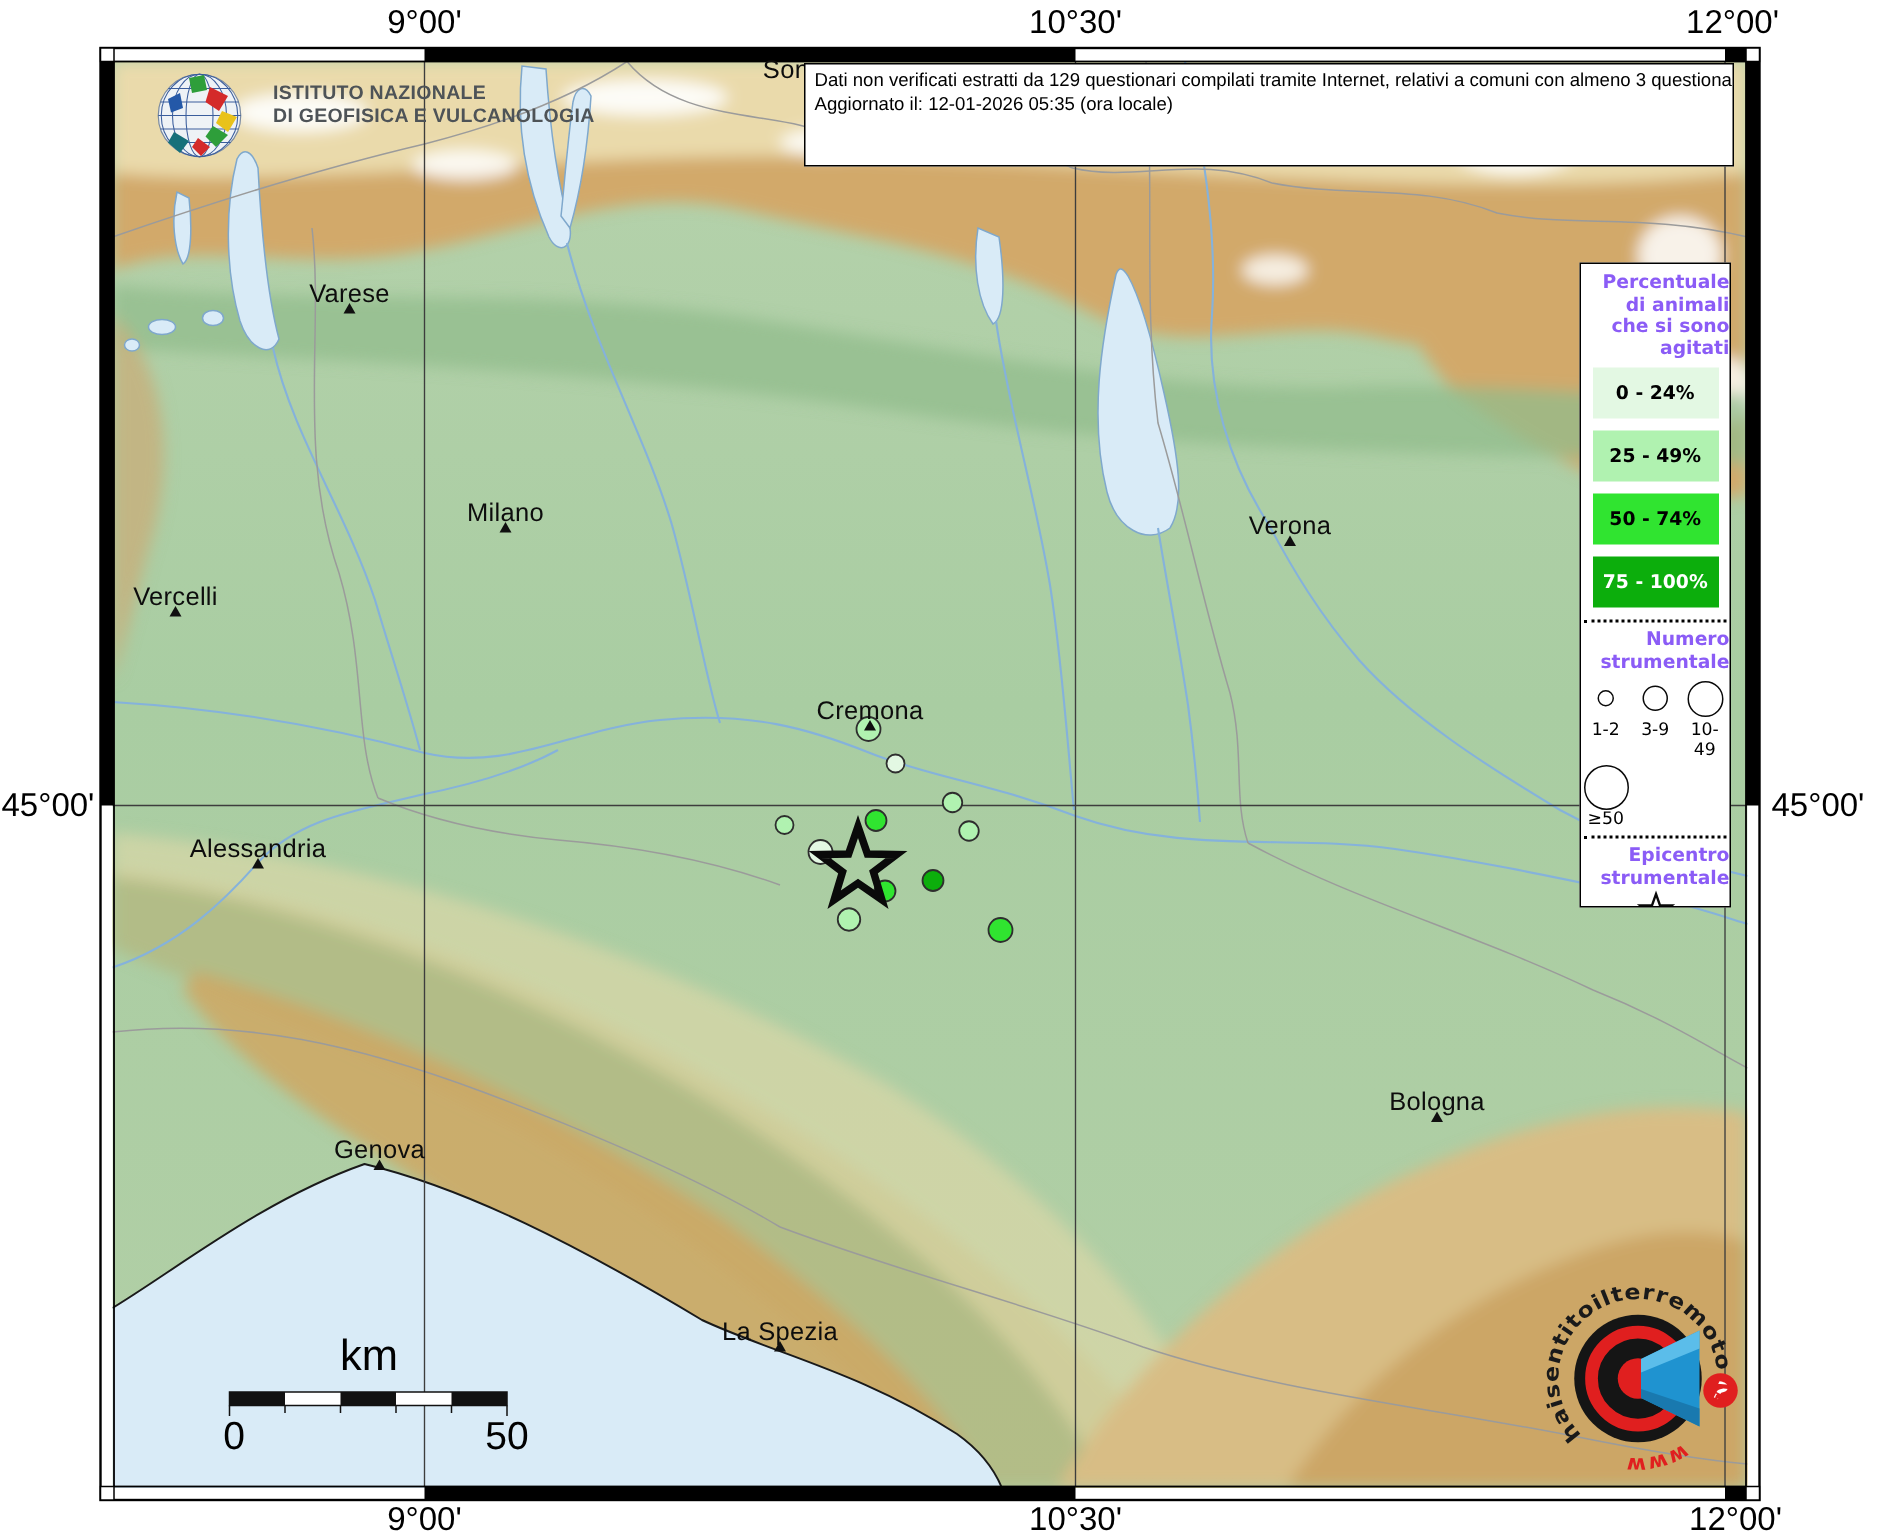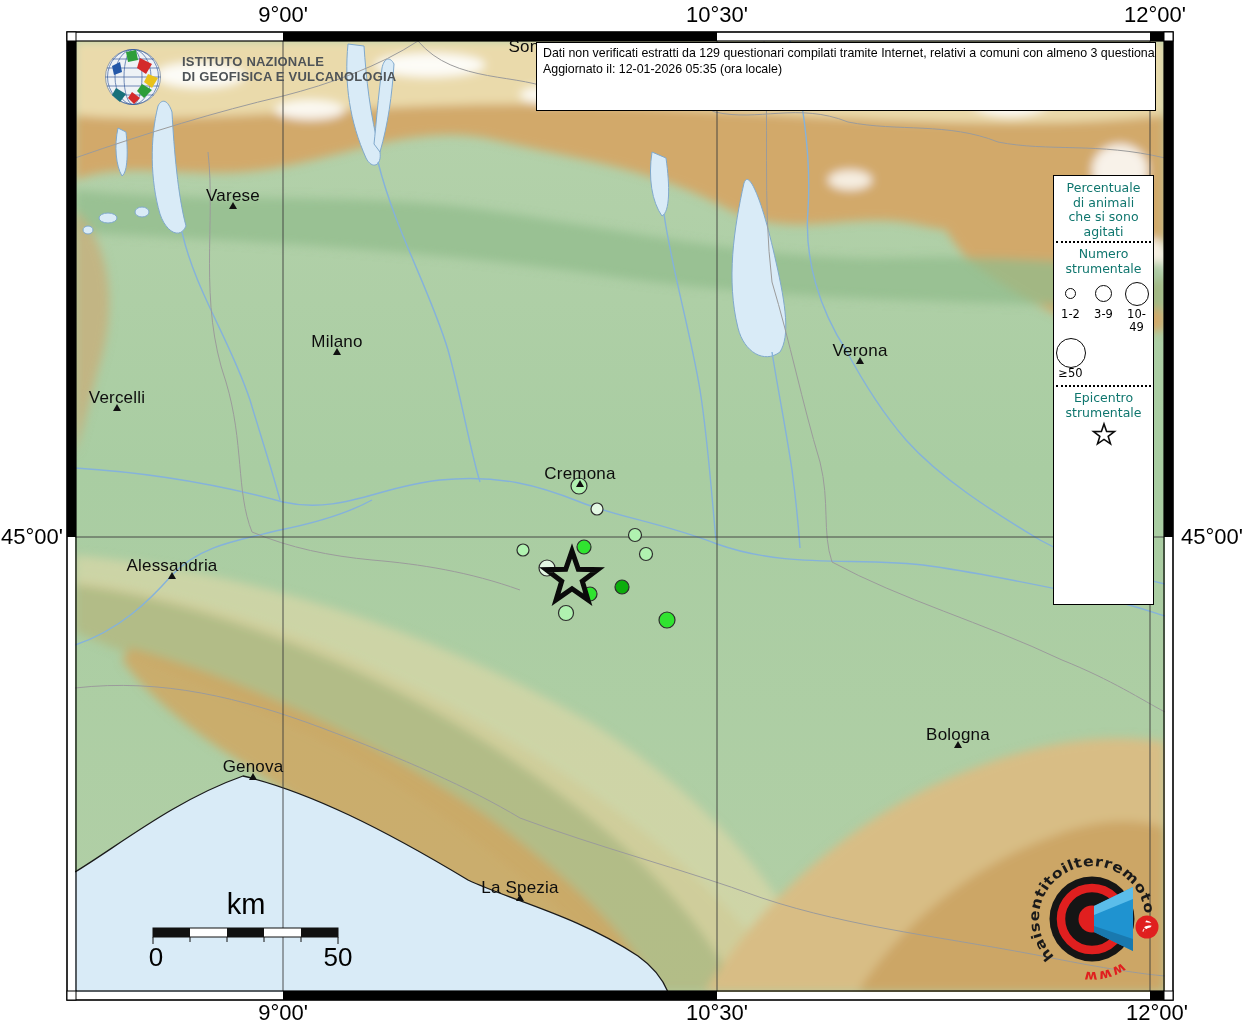--- a/index.html
+++ b/index.html
@@ -20,21 +20,21 @@
   
   #info-box{position:absolute;left:536px;top:42px;width:620px;height:69px;
             background:#ffffff;border:1px solid #000;box-sizing:border-box;
             padding:3px 6px;z-index:6;overflow:hidden;}
   #info-box .info-line{font-size:12.4px;line-height:15.5px;white-space:nowrap;color:#000;}
   
   #legend{position:absolute;left:1053px;top:175px;width:101px;height:430px;
           background:#ffffff;border:1px solid #000;box-sizing:border-box;z-index:6;
           font-family:"DejaVu Sans",sans-serif;text-align:center;overflow:hidden;
           padding-top:5px;}
-  .legend-title-line{font-size:12.5px;font-weight:normal;line-height:14.5px;color:#0f766e;}
+  .legend-title-line{font-size:12.5px;font-weight:bold;line-height:14.5px;color:#8b5cf6;text-align:right;}
   #legend-classes{margin-top:6px;}
   .swatch{width:84px;height:34px;line-height:34px;margin:0 auto 8px auto;
           font-size:12.5px;font-weight:bold;}
   .legend-divider{border-top:2px dotted #000;margin:2px 2px 4px 2px;}
   #legend-counts{display:grid;grid-template-columns:1fr 1fr 1fr;margin-top:2px;}
   .count-cell{padding:1px 0 3px 0;}
   .count-circle{border:1.6px solid #0a0a0a;border-radius:50%;margin:0 auto;background:#fff;}
   .count-circle-wrap{height:29px;display:flex;align-items:center;justify-content:center;}
   .count-label{font-size:11.5px;line-height:13px;color:#000;}
   #legend-star-wrap{margin-top:1px;}
@@ -282,20 +282,26 @@
   <div class="info-line">Aggiornato il: 12-01-2026 05:35 (ora locale)</div>
 </div>
 
 <div id="legend">
   <div>
     <div class="legend-title-line">Percentuale</div>
     <div class="legend-title-line">di animali</div>
     <div class="legend-title-line">che si sono</div>
     <div class="legend-title-line">agitati</div>
   </div>
+  <div id="legend-classes">
+      <div class="swatch" style="background: rgb(227, 248, 227); color: rgb(0, 0, 0);">0 - 24%</div>
+      <div class="swatch" style="background: rgb(176, 242, 176); color: rgb(0, 0, 0);">25 - 49%</div>
+      <div class="swatch" style="background: rgb(48, 228, 48); color: rgb(0, 0, 0);">50 - 74%</div>
+      <div class="swatch" style="background: rgb(12, 174, 12); color: rgb(255, 255, 255);">75 - 100%</div>
+    </div>
   <div class="legend-divider"></div>
   <div>
     <div class="legend-title-line">Numero</div>
     <div class="legend-title-line">strumentale</div>
   </div>
   <div id="legend-counts">
       <div class="count-cell">
         <div class="count-circle-wrap">
           <div class="count-circle" style="width: 9px; height: 9px;"></div>
         </div>

